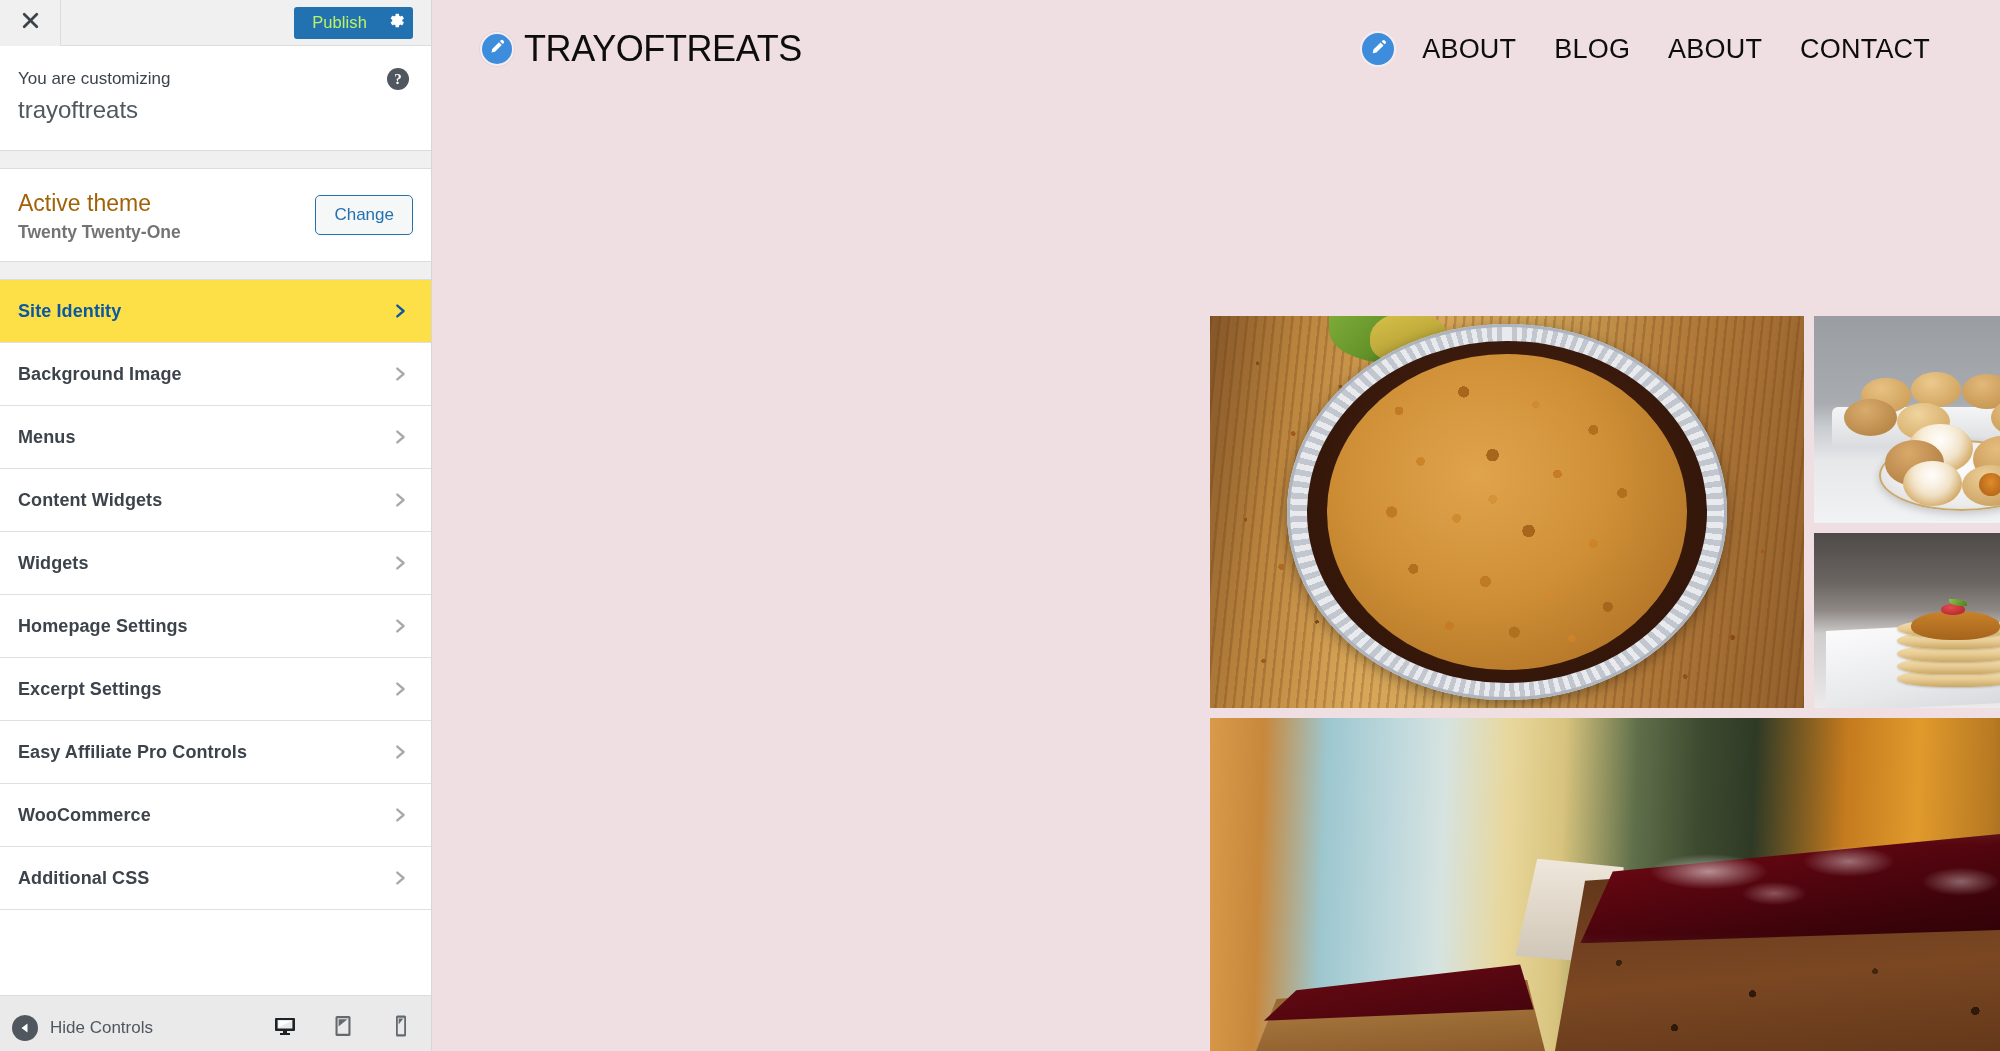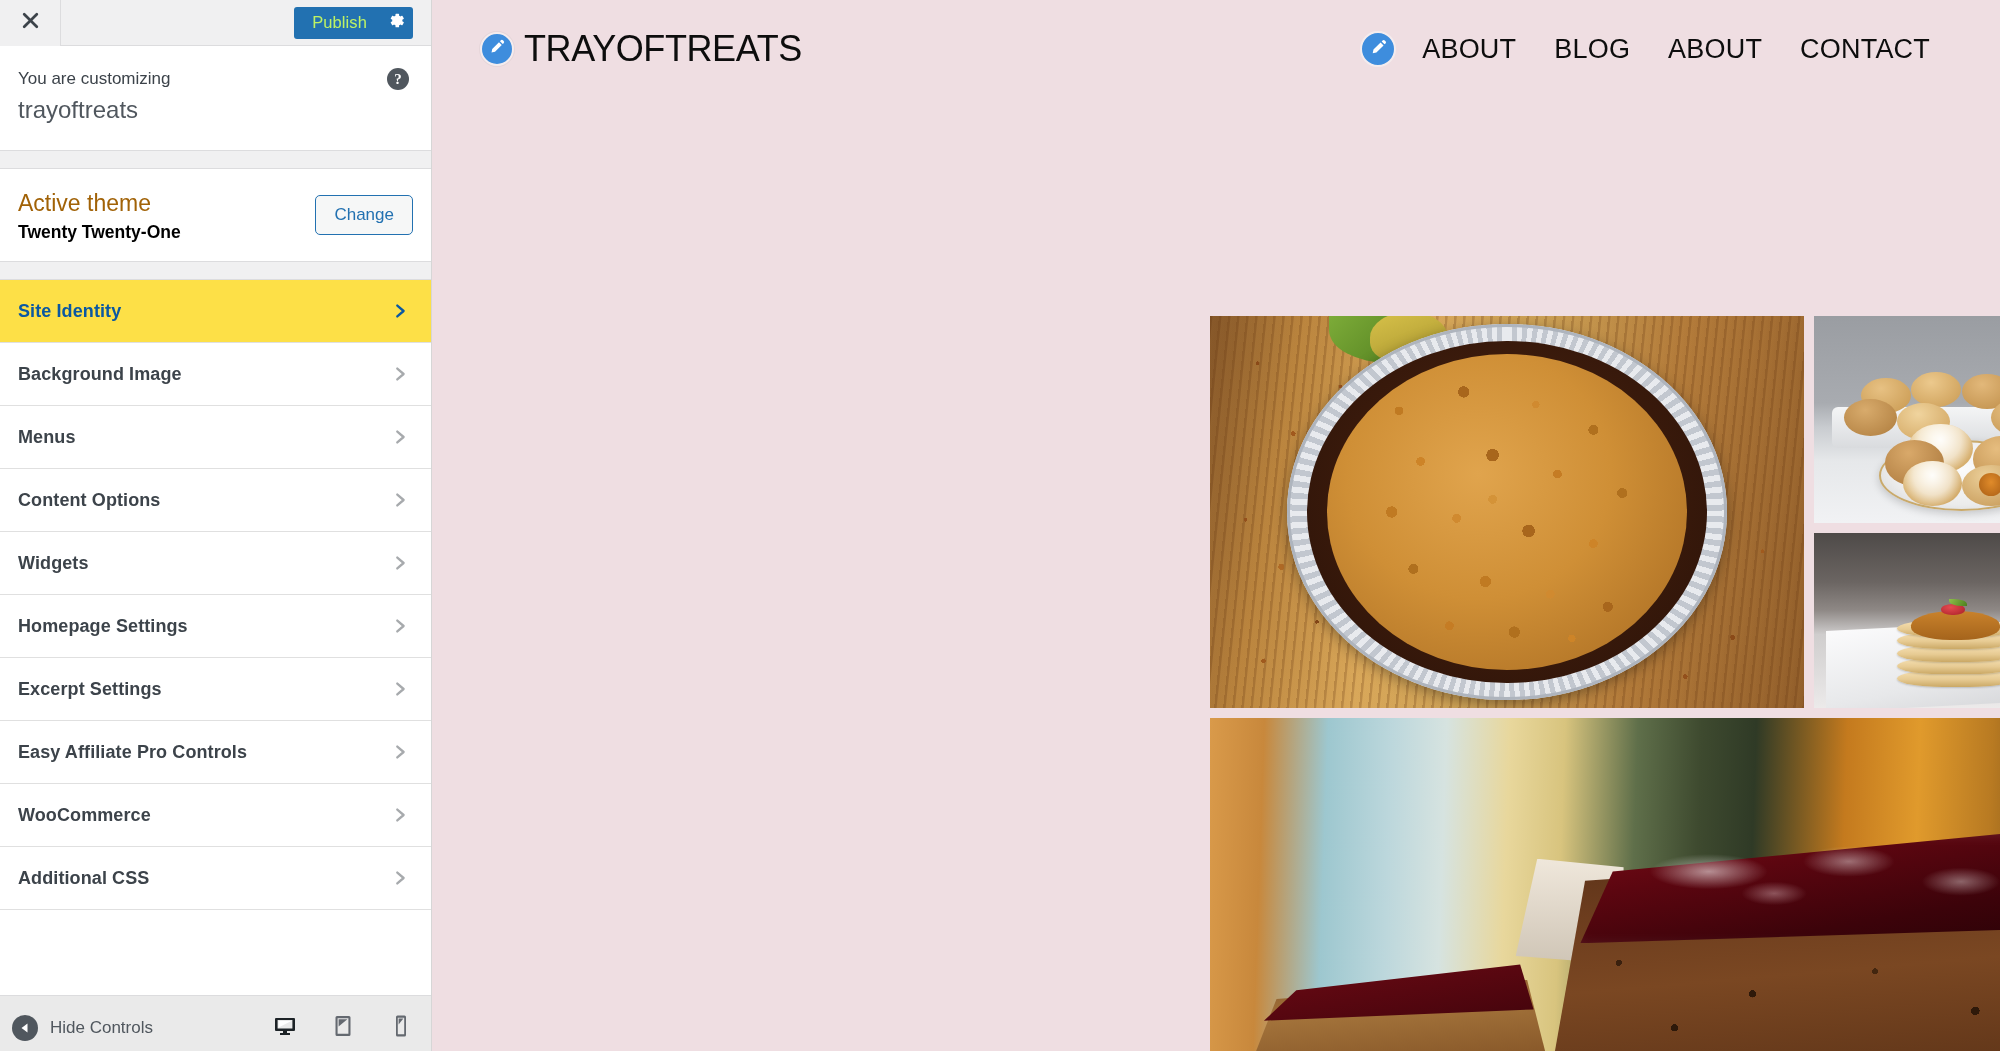--- a/index.html
+++ b/index.html
@@ -75,21 +75,21 @@
 
   .cz-divider-gap { height: 18px; background: #f0f0f1; border-bottom: 1px solid #dcdcde; }
 
   .cz-theme {
     padding: 18px 18px 18px 18px;
     border-bottom: 1px solid #dcdcde;
     display: flex; align-items: center; justify-content: space-between;
     background: #fff;
   }
   .cz-theme-label { font-size: 23px; color: #a16207; line-height: 1.45; }
-  .cz-theme-name { font-size: 17.5px; color: #000000; font-weight: 700; margin-top: 2px; }
+  .cz-theme-name { font-size: 17.5px; color: #737373; font-weight: 700; margin-top: 2px; }
   .cz-change-btn {
     border: 1px solid #2271b1; color: #2271b1;
     background: #f6f7f7;
     border-radius: 5px;
     padding: 9px 18px;
     font-size: 17px; cursor: pointer;
     font-family: "Liberation Sans", sans-serif;
   }
 
   .cz-gap2 { height: 18px; background: #f0f0f1; border-bottom: 1px solid #dcdcde; }
@@ -423,21 +423,21 @@
       <div class="cz-item">
         <span class="cz-item-label">Menus</span>
         <span class="cz-chevron">
           <svg viewBox="0 0 20 20" fill="none" stroke="currentColor" stroke-width="2.6" stroke-linecap="round" stroke-linejoin="round">
               <polyline points="7,4 14,10 7,16"></polyline>
             </svg>
         </span>
       </div>
 
       <div class="cz-item">
-        <span class="cz-item-label">Content Options</span>
+        <span class="cz-item-label">Content Widgets</span>
         <span class="cz-chevron">
           <svg viewBox="0 0 20 20" fill="none" stroke="currentColor" stroke-width="2.6" stroke-linecap="round" stroke-linejoin="round">
               <polyline points="7,4 14,10 7,16"></polyline>
             </svg>
         </span>
       </div>
 
       <div class="cz-item">
         <span class="cz-item-label">Widgets</span>
         <span class="cz-chevron">

